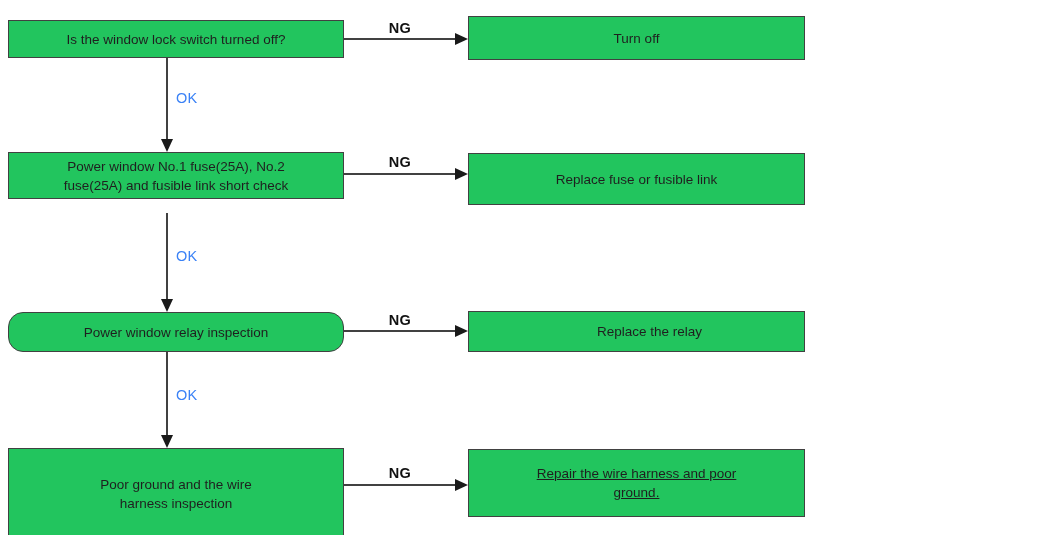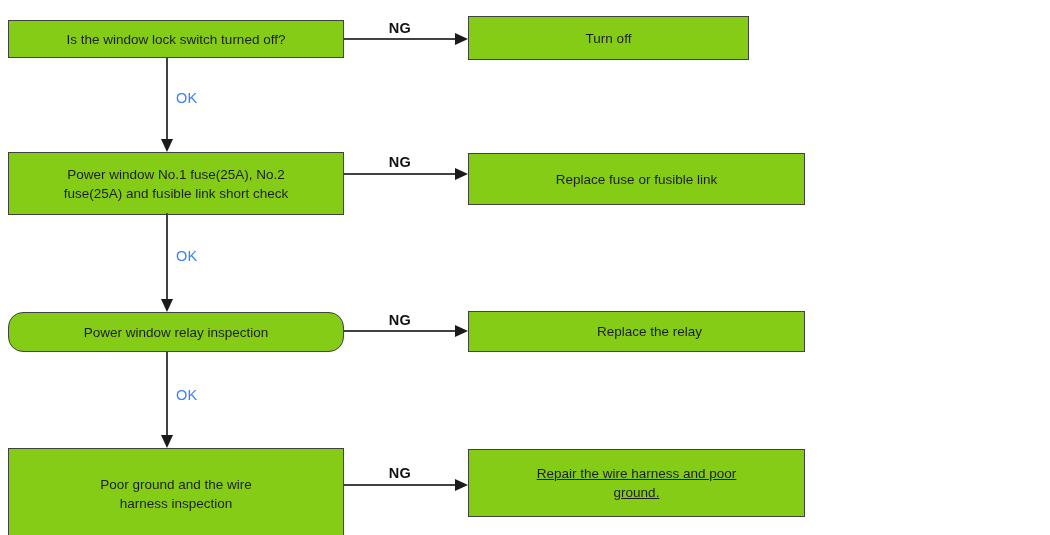--- a/index.html
+++ b/index.html
@@ -11,21 +11,21 @@
     position: relative;
     width: 1050px;
     height: 535px;
     background: #ffffff;
     font-family: "Liberation Sans", "DejaVu Sans", sans-serif;
     overflow: hidden;
   }
   .box {
     position: absolute;
     border: 1.5px solid #414141;
-    background: #84cc16;
+    background: #22c55e;
     display: flex;
     align-items: center;
     justify-content: center;
     text-align: center;
     color: #1f1f1f;
     font-size: 13.5px;
     line-height: 19px;
     white-space: pre-line;
     box-sizing: border-box;
     padding: 0 8px;
@@ -73,27 +73,27 @@
 </style>
 </head>
 <body>
 
 <div class="canvas">
 
   <div class="box" style="left:8px; top:20px; width:336px; height:38px;">Is the window lock switch turned off?</div>
   <div class="branch-label" style="left:358px; top:20px;">NG</div>
   <div class="hline" style="left:344px; top:38px; width:111px;"></div>
   <div class="arrow-right" style="left:455px; top:33px;"></div>
-  <div class="box" style="left:468px; top:16px; width:281px; height:44px;">Turn off</div>
+  <div class="box" style="left:468px; top:16px; width:337px; height:44px;">Turn off</div>
 
   <div class="vline" style="left:166px; top:58px; height:81px;"></div>
   <div class="arrow-down" style="left:161px; top:139px;"></div>
   <div class="ok-label" style="left:176px; top:90px;">OK</div>
 
-  <div class="box" style="left:8px; top:152px; width:336px; height:63px;">Power window No.1 fuse(25A), No.2
+  <div class="box" style="left:8px; top:152px; width:336px; height:47px;">Power window No.1 fuse(25A), No.2
 fuse(25A) and fusible link short check</div>
   <div class="branch-label" style="left:358px; top:154px;">NG</div>
   <div class="hline" style="left:344px; top:173px; width:111px;"></div>
   <div class="arrow-right" style="left:455px; top:168px;"></div>
   <div class="box" style="left:468px; top:153px; width:337px; height:52px;">Replace fuse or fusible link</div>
 
   <div class="vline" style="left:166px; top:213px; height:86px;"></div>
   <div class="arrow-down" style="left:161px; top:299px;"></div>
   <div class="ok-label" style="left:176px; top:248px;">OK</div>
 

